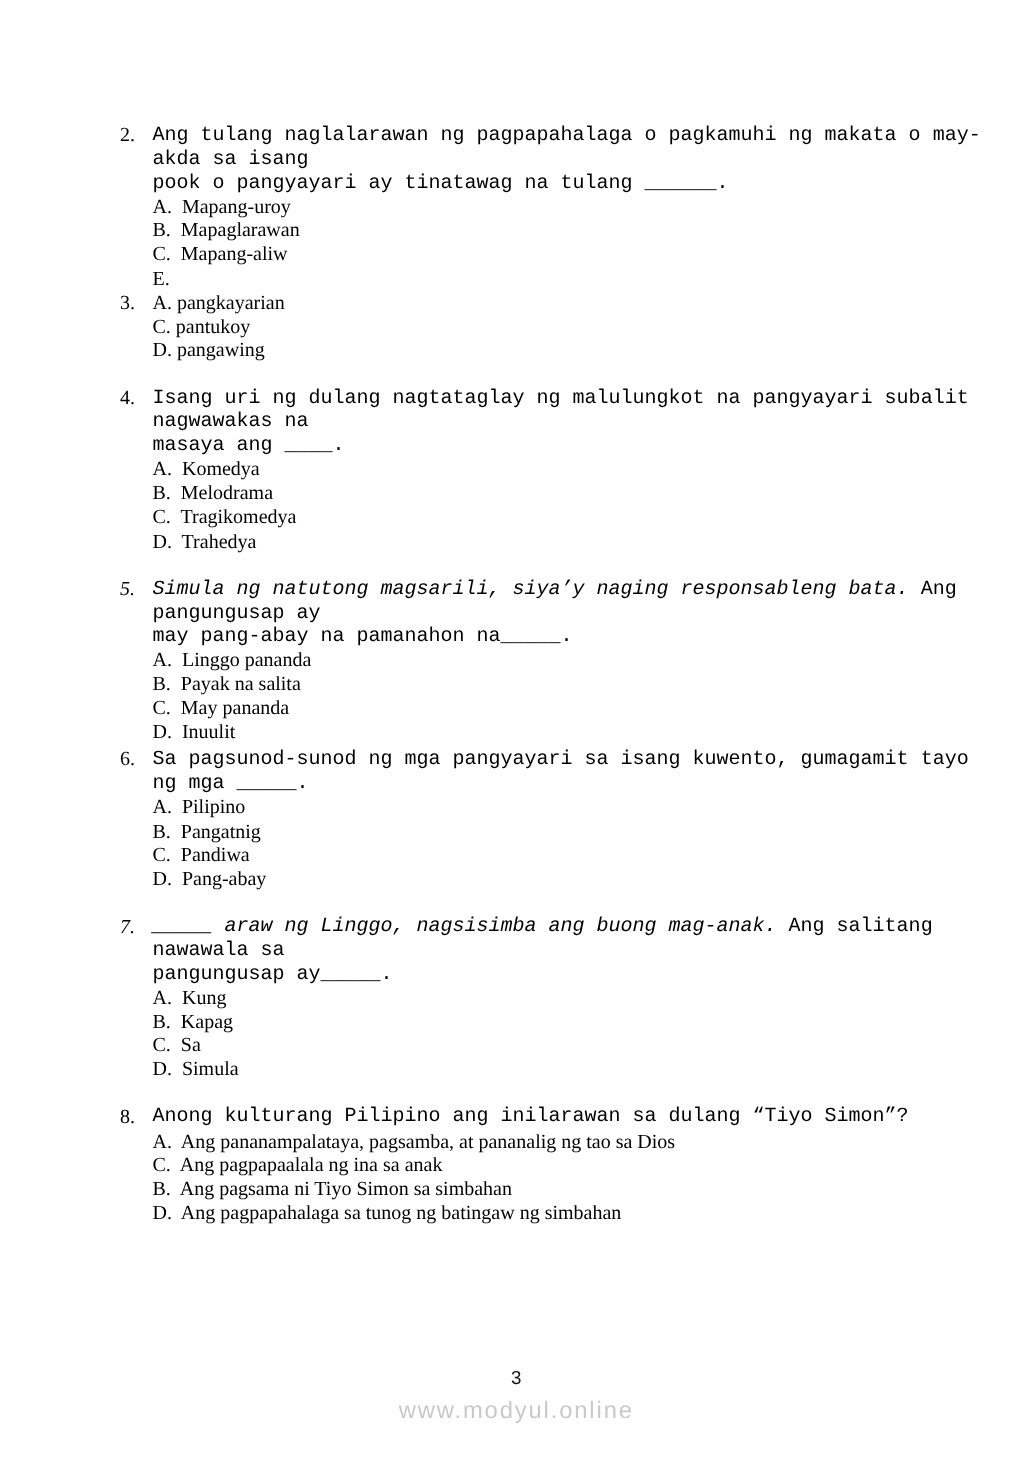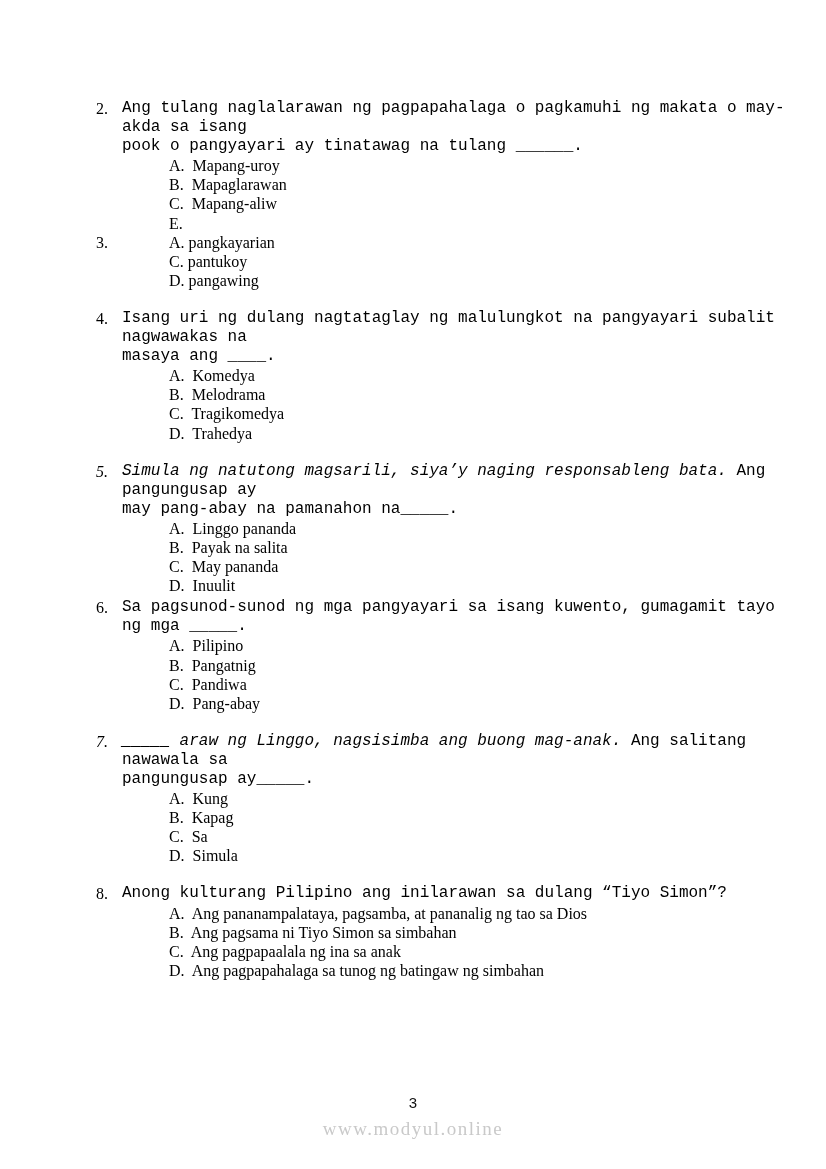--- a/index.html
+++ b/index.html
@@ -23,40 +23,40 @@
     align-items: flex-start;
   }
   .qnum {
     flex: 0 0 26px;
     white-space: pre-wrap;
   }
   .qnum.italic { font-style: italic; }
   .qbody { flex: 1 1 auto; }
   .qtext { white-space: pre-wrap; font-family: Liberation Mono, monospace; }
   .qtext .it { font-style: italic; margin-top: 43px; }
-  .option { white-space: pre-wrap; margin-left: 47px; }
+  .option { white-space: pre-wrap; }
   .gap-lg { margin-top: 19px; }
   .gap-sm { margin-top: 3px; }
   .page-number {
     position: absolute;
     top: 1093px;
     left: 0;
     width: 100%;
     text-align: center;
     font-family: "Liberation Sans", sans-serif;
     font-size: 15px;
     color: #111111;
   }
   .watermark {
     position: absolute;
     top: 1119px;
     left: 0;
     width: 100%;
     text-align: center;
-    font-family: Liberation Serif, serif;
+    font-family: Liberation Sans, sans-serif;
     font-size: 19px;
     letter-spacing: 1.5px;
     color: #c9c9c9;
   }
 </style>
 </head>
 <body>
 
 <div class="page">
   <div class="content">
@@ -127,22 +127,22 @@
         <div class="option">C.  Sa</div>
         <div class="option">D.  Simula</div>
       </div>
     </div>
 
     <div class="question gap-lg">
       <span class="qnum">8.</span>
       <div class="qbody">
         <div class="qtext">Anong kulturang Pilipino ang inilarawan sa dulang “Tiyo Simon”?</div>
         <div class="option">A.  Ang pananampalataya, pagsamba, at pananalig ng tao sa Dios</div>
+        <div class="option">C.  Ang pagpapaalala ng ina sa anak</div>
         <div class="option">B.  Ang pagsama ni Tiyo Simon sa simbahan</div>
-        <div class="option">C.  Ang pagpapaalala ng ina sa anak</div>
         <div class="option">D.  Ang pagpapahalaga sa tunog ng batingaw ng simbahan</div>
       </div>
     </div>
 
   </div>
 
   <div class="page-number">3</div>
   <div class="watermark">www.modyul.online</div>
 </div>
 

